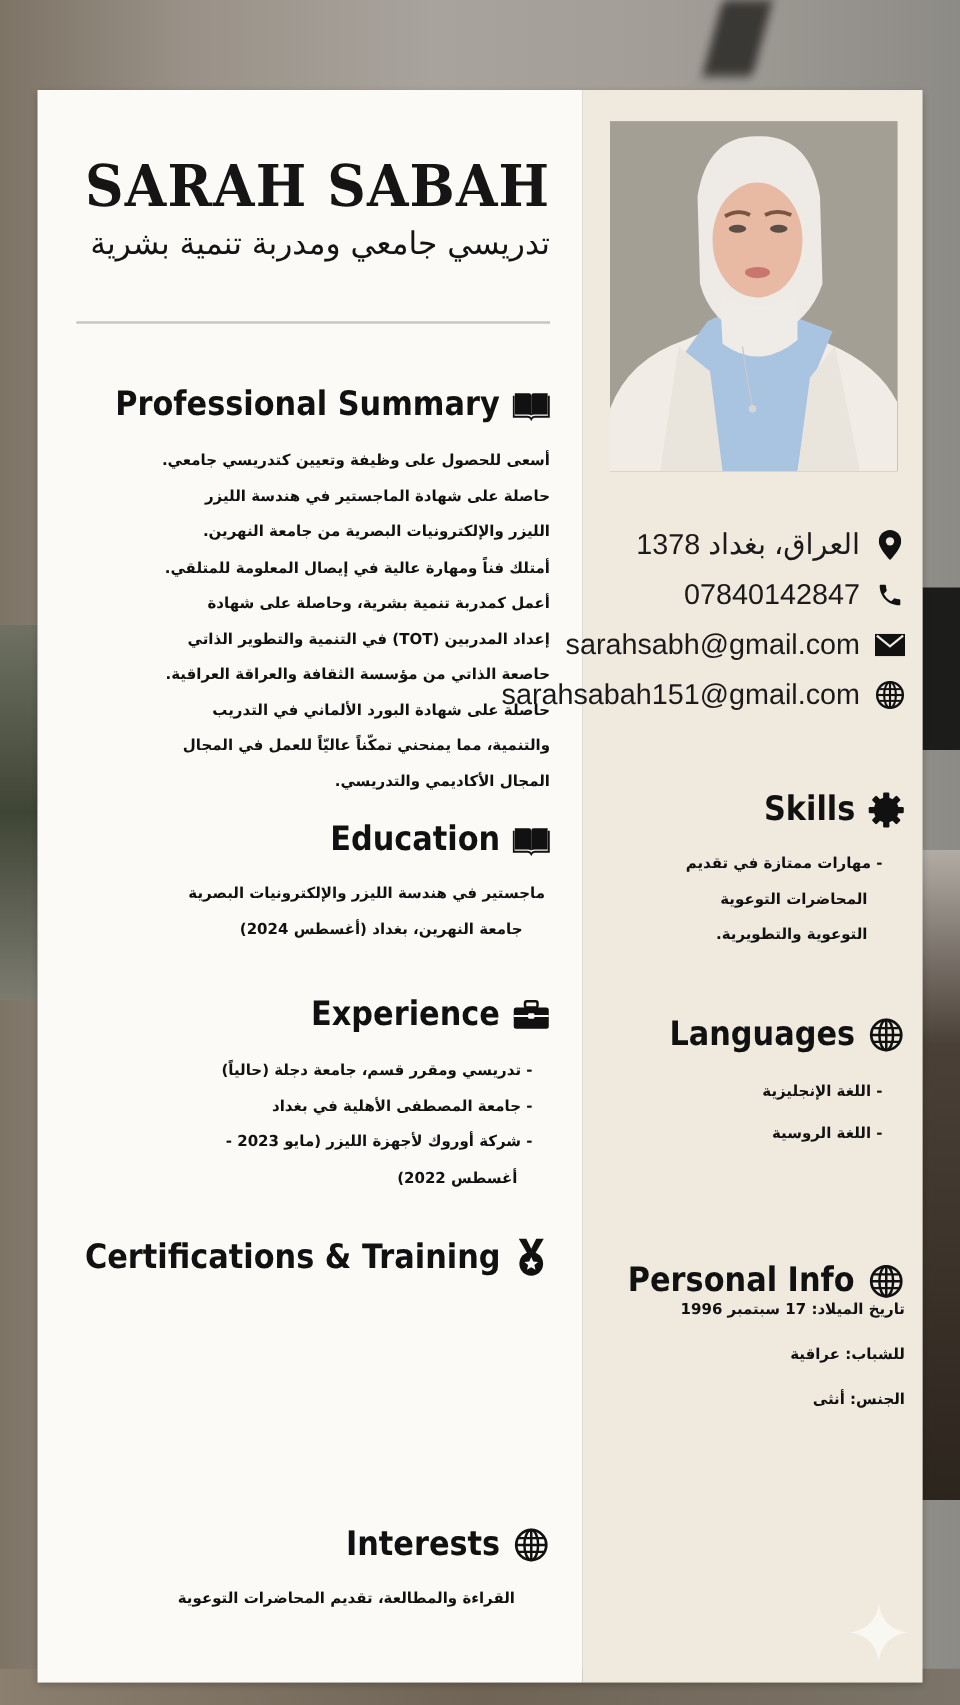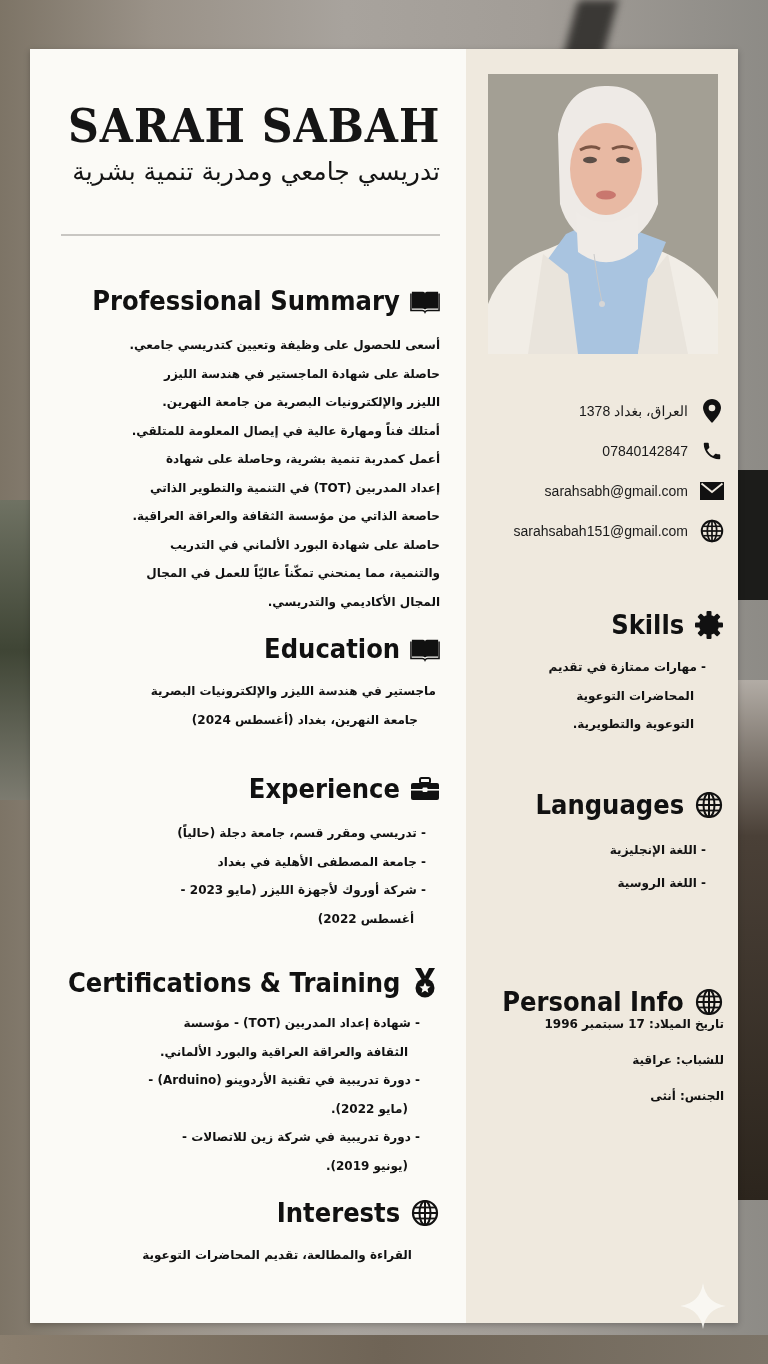--- a/index.html
+++ b/index.html
@@ -8,21 +8,21 @@
       background: linear-gradient(90deg, #7d7466 0%, #9a9288 20%, #a8a39d 45%, #a29d97 70%, #8d8b86 100%);
       font-family: "DejaVu Sans", sans-serif;
     }
     .bg-blur-a { position: absolute; left: 0; top: 500px; width: 30px; height: 300px; background: linear-gradient(180deg,#6f7263,#3f4535 50%,#7c7b70); }
     .bg-blur-b { position: absolute; right: 0; top: 470px; width: 30px; height: 130px; background: #1c1c1a; }
     .bg-blur-c { position: absolute; right: 0; top: 680px; width: 30px; height: 520px; background: linear-gradient(180deg,#b2aca5 0%,#4a4037 30%,#2c251d 100%); }
     .bg-blur-d { position: absolute; left: 570px; top: 0; width: 40px; height: 61px; background: #3a3835; filter: blur(4px); transform: skewX(-15deg); }
     .bg-blur-e { position: absolute; left: 0; top: 1335px; width: 768px; height: 29px; background: linear-gradient(90deg,#8b7f6f,#6f6456 50%,#7c7468); }
 
     .card {
-      position: absolute; left: 30px; top: 49px; width: 708px; height: 1274px;
+      position: absolute; left: 30px; top: 72px; width: 708px; height: 1274px;
       display: flex; box-shadow: 0 2px 6px rgba(0,0,0,0.25);
     }
     .main-col {
       width: 436px; height: 100%; background: #fbfaf6; position: relative;
       box-sizing: border-box; padding: 0 26px 0 20px;
     }
     .side-col {
       width: 272px; height: 100%; background: #efe9de; position: relative;
       box-sizing: border-box; padding: 0 14px 0 14px;
     }
@@ -59,21 +59,21 @@
 
     .photo-frame {
       position: absolute; left: 22px; top: 25px; width: 230px; height: 280px;
       background: #a39f94; overflow: hidden;
     }
 
     .contact-row {
       position: absolute; right: 14px; display: flex; flex-direction: row-reverse; align-items: center; gap: 12px;
     }
     .contact-row .cicon { width: 24px; height: 24px; display: flex; align-items: center; justify-content: center; }
-    .contact-row .ctext { font-family: "Liberation Sans", sans-serif; font-size: 14px; color: #1a1a1a; white-space: nowrap; }
+    .contact-row .ctext { font-family: "Liberation Sans", sans-serif; font-size: 23px; color: #1a1a1a; white-space: nowrap; }
 
     .side-head {
       position: absolute; right: 14px; display: flex; flex-direction: row-reverse; align-items: center; gap: 10px;
     }
     .side-head .icon { width: 30px; height: 30px; display: flex; align-items: center; justify-content: center; }
     .side-head .label {
       font-size: 27px; font-weight: bold; color: #111; white-space: nowrap;
       transform: scaleX(0.9); transform-origin: right center;
     }
 
@@ -154,28 +154,20 @@
     <div class="section-head" style="top:918px;padding-left:24px;">
       <span class="icon">
         <svg width="26" height="32" viewBox="0 0 26 32">
             <path d="M3 1 L9 1 L14 11 L10 13 Z" fill="#111"></path>
             <path d="M23 1 L17 1 L12 11 L16 13 Z" fill="#111"></path>
             <circle cx="13" cy="21" r="9.5" fill="#111"></circle>
             <path d="M13 15.5 L14.6 19.2 L18.5 19.5 L15.5 22 L16.4 25.8 L13 23.8 L9.6 25.8 L10.5 22 L7.5 19.5 L11.4 19.2 Z" fill="#fbfaf6"></path>
           </svg>
       </span>
       <span class="label">Certifications &amp; Training</span>
-    </div>
-    <div class="ar-block" style="right:46px; top:960px; width:380px;">
-      <p>- شهادة إعداد المدربين (TOT) - مؤسسة</p>
-      <p style="margin-right:12px;">الثقافة والعراقة العراقية والبورد الألماني.</p>
-      <p>- دورة تدريبية في تقنية الأردوينو (Arduino) -</p>
-      <p style="margin-right:12px;">(مايو 2022).</p>
-      <p>- دورة تدريبية في شركة زين للاتصالات -</p>
-      <p style="margin-right:12px;">(يونيو 2019).</p>
     </div>
 
     <div class="section-head" style="top:1148px;align-items:flex-end;">
       <span class="icon">
         <svg width="28" height="28" viewBox="0 0 28 28">
             <circle cx="14" cy="14" r="12" fill="none" stroke="#111" stroke-width="2.2"></circle>
             <ellipse cx="14" cy="14" rx="5.5" ry="12" fill="none" stroke="#111" stroke-width="2"></ellipse>
             <line x1="14" y1="2" x2="14" y2="26" stroke="#111" stroke-width="2"></line>
             <line x1="2" y1="14" x2="26" y2="14" stroke="#111" stroke-width="2"></line>
             <line x1="4" y1="8.5" x2="24" y2="8.5" stroke="#111" stroke-width="1.8"></line>

